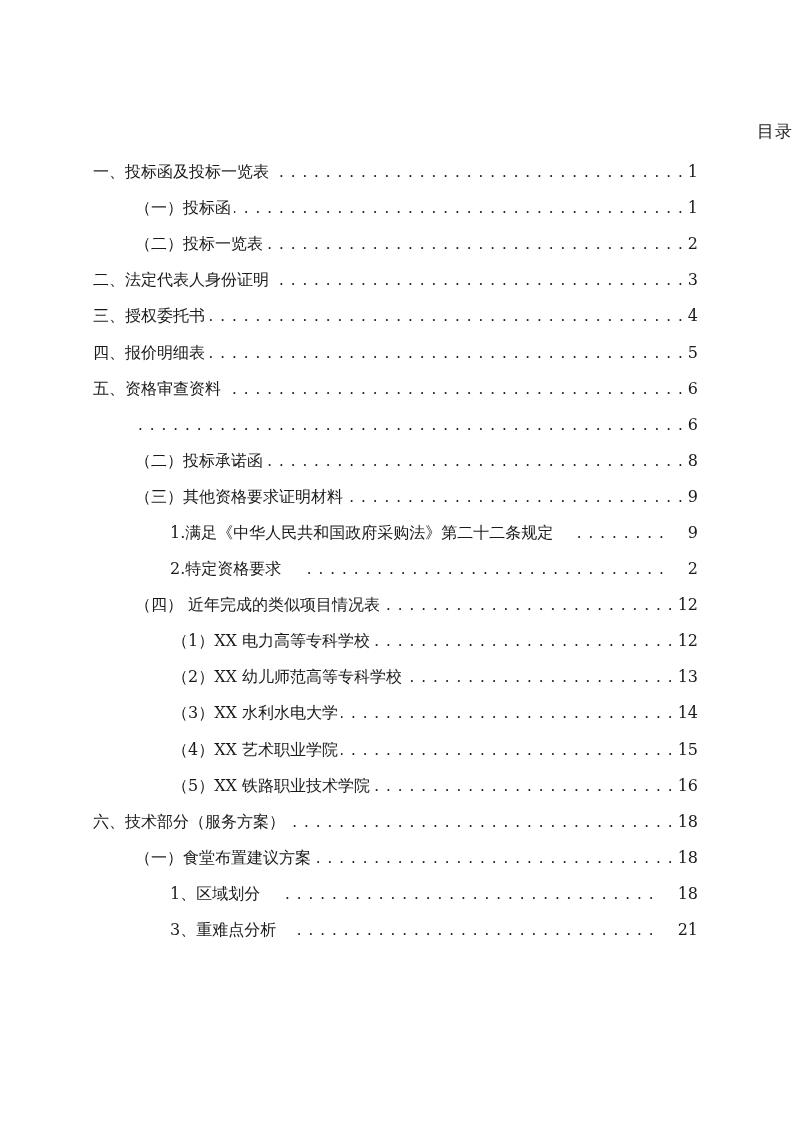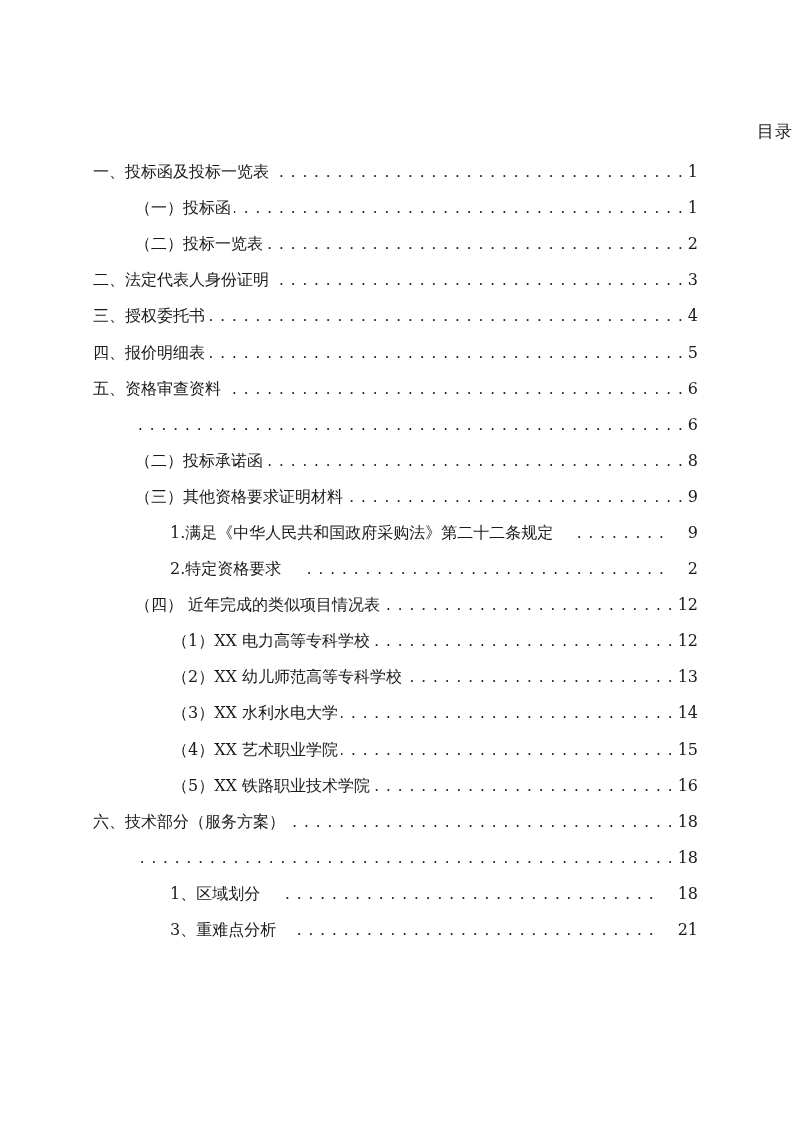--- a/index.html
+++ b/index.html
@@ -178,20 +178,21 @@
         <span class="toc-text">（5）XX 铁路职业技术学院</span>
         <span class="toc-leader"></span>
         <span class="toc-page">16</span>
       </li>
     <li class="toc-row l1">
         <span class="toc-text">六、技术部分（服务方案）</span>
         <span class="toc-leader"></span>
         <span class="toc-page">18</span>
       </li>
     <li class="toc-row l2">
+        <span class="toc-text">（一）食堂布置建议方案</span>
         <span class="toc-leader"></span>
         <span class="toc-page">18</span>
       </li>
     <li class="toc-row l3">
         <span class="toc-text">1、区域划分</span>
         <span class="toc-leader"></span>
         <span class="toc-page">18</span>
       </li>
     <li class="toc-row l3">
         <span class="toc-text">3、重难点分析</span>

